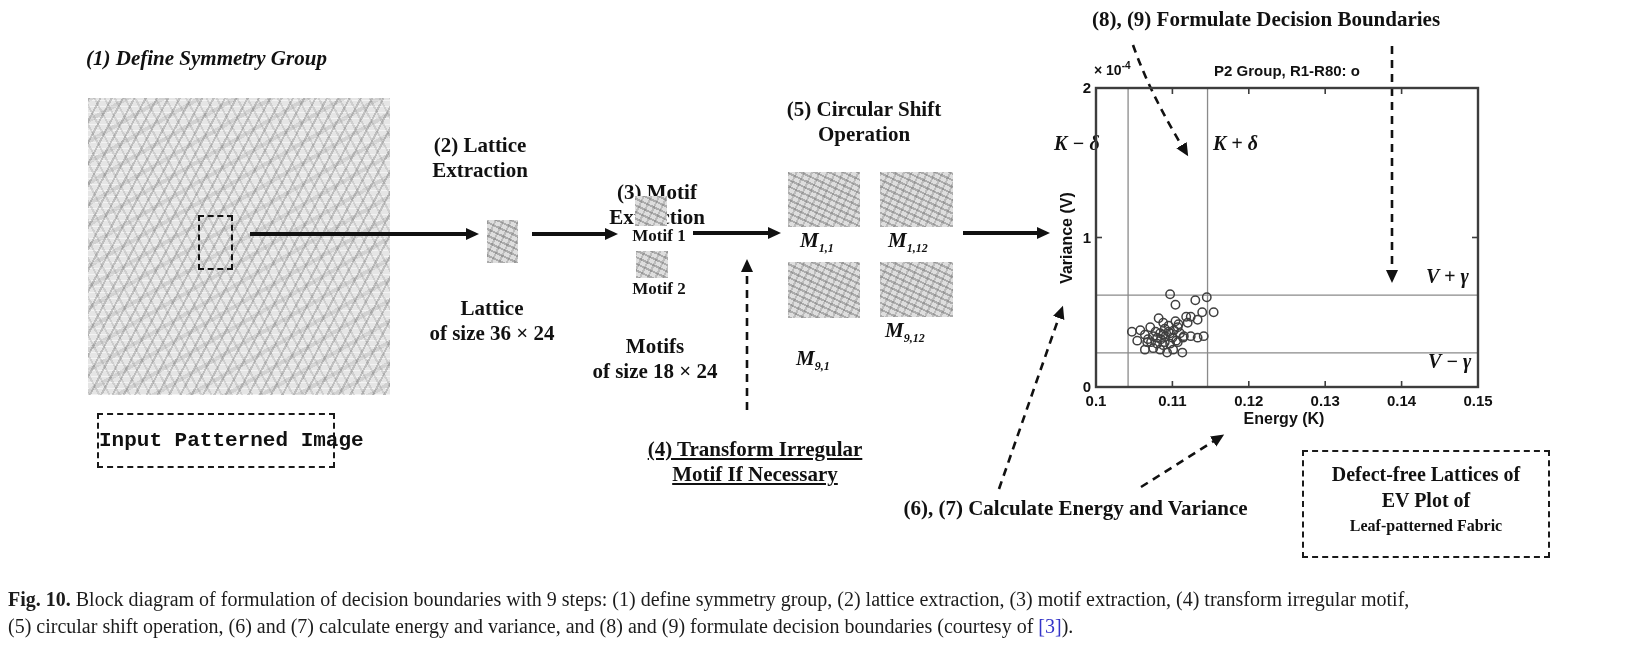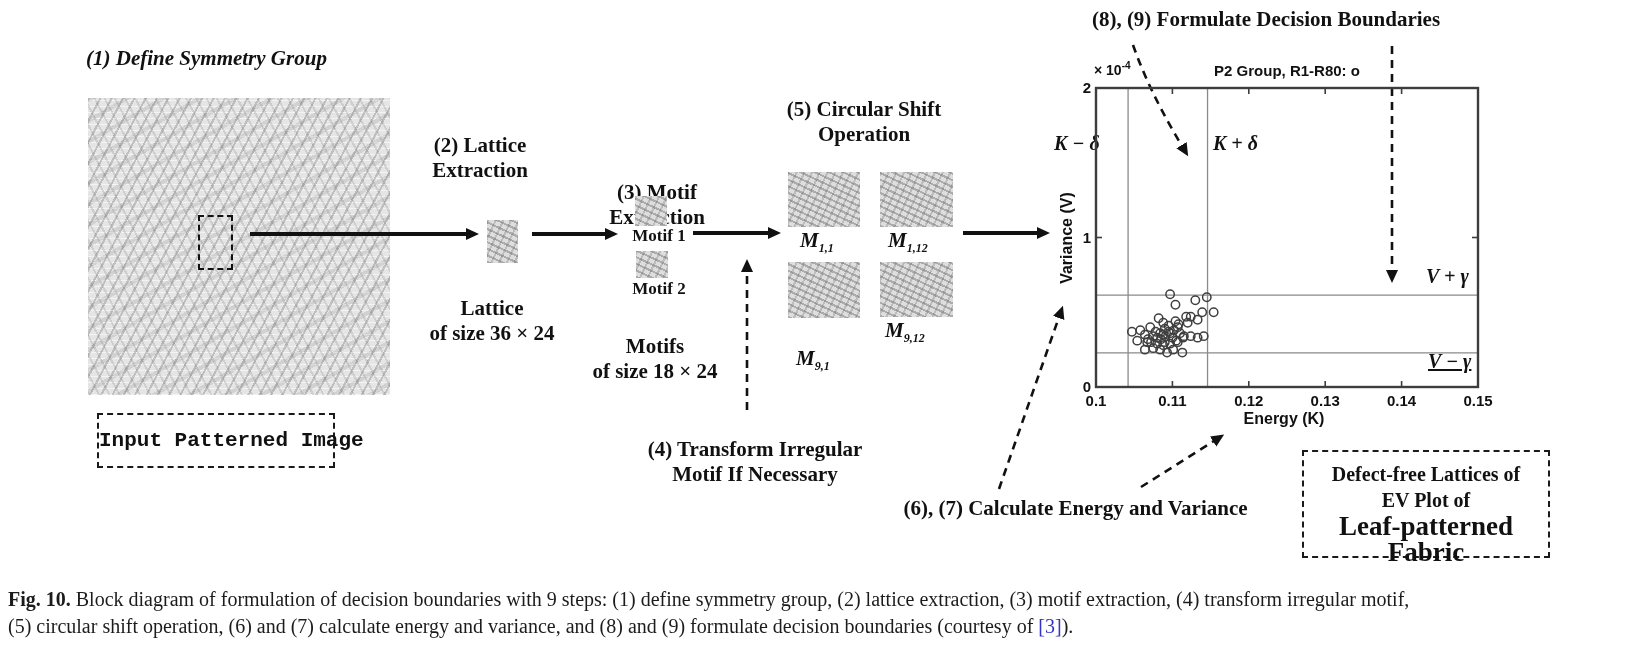--- a/index.html
+++ b/index.html
@@ -66,21 +66,21 @@
   <div class="abs patch" style="left:635px;top:196px;width:32px;height:30px;"></div>
   <div class="abs small-label" style="left:625px;top:226px;width:68px;">Motif 1</div>
   <div class="abs patch" style="left:636px;top:251px;width:32px;height:27px;"></div>
   <div class="abs small-label" style="left:625px;top:279px;width:68px;">Motif 2</div>
 
   <div class="abs dlabel" style="left:575px;top:334px;width:160px;">
     <div>Motifs</div>
     <div>of size 18 × 24</div>
   </div>
 
-  <div class="abs dlabel" style="left:630px;top:437px;width:250px;">
+  <div class="abs dlabel" style="left:630px;top:437px;width:250px;text-decoration:underline;">
     <div>(4) Transform Irregular</div>
     <div>Motif If Necessary</div>
   </div>
 
   <div class="abs dlabel" style="left:780px;top:97px;width:168px;">
     <div>(5) Circular Shift</div>
     <div>Operation</div>
   </div>
 
   <div class="abs patch" style="left:788px;top:172px;width:72px;height:55px;"></div>
@@ -93,32 +93,32 @@
   <div class="abs mlabel" style="left:796px;top:318px;margin-top:28px;"><span>M</span><sub>9,1</sub></div>
   <div class="abs mlabel" style="left:885px;top:318px;"><span>M</span><sub>9,12</sub></div>
 
   <div class="abs dlabel" style="left:1076px;top:7px;width:380px;">(8), (9) Formulate Decision Boundaries</div>
 
   <div class="abs dlabel" style="left:893px;top:496px;width:365px;">(6), (7) Calculate Energy and Variance</div>
 
   <div class="abs dashedbox" style="left:1302px;top:450px;width:248px;height:108px;padding-top:9px;">
     <div style="font-weight:bold;font-size:20px;line-height:26px;">Defect-free Lattices of</div>
     <div style="font-weight:bold;font-size:20px;line-height:26px;">EV Plot of</div>
-    <div style="font-weight:bold;font-size:27px;line-height:26px;">Leaf-patterned Fabric</div>
+    <div style="font-weight:bold;font-size:16px;line-height:26px;">Leaf-patterned Fabric</div>
   </div>
 
   <div class="abs plot-sans" style="left:1090px;top:62px;width:394px;text-align:center;font-size:15px;">P2 Group, R1-R80: o</div>
   <div class="abs plot-sans" style="left:1094px;top:60px;font-size:14px;"><span>× 10</span><sup style="font-size:10px;">-4</sup></div>
   <div class="abs plot-sans" style="left:989px;top:227px;width:160px;height:22px;text-align:center;font-size:16px;transform:rotate(-90deg);">Variance (V)</div>
   <div class="abs plot-sans" style="left:1184px;top:410px;width:200px;text-align:center;font-size:16px;">Energy (K)</div>
 
   <div class="abs mathlabel" style="left:1054px;top:132px;">K − δ</div>
   <div class="abs mathlabel" style="left:1213px;top:132px;">K + δ</div>
   <div class="abs mathlabel" style="left:1426px;top:265px;">V + γ</div>
-  <div class="abs mathlabel" style="left:1428px;top:350px;text-decoration:underline;">V − γ</div>
+  <div class="abs mathlabel" style="left:1428px;top:350px;">V − γ</div>
 
   <svg id="overlay" width="1644" height="651" viewBox="0 0 1644 651">
     <defs>
       <marker id="ah" markerUnits="userSpaceOnUse" markerWidth="14" markerHeight="13" refX="1" refY="6.5" orient="auto">
         <path d="M0,0.5 L13,6.5 L0,12.5 Z" fill="#111"></path>
       </marker>
     </defs>
     <g stroke="#111" fill="none">
       <line x1="250" y1="234" x2="467" y2="234" stroke-width="4" marker-end="url(#ah)"></line>
       <line x1="532" y1="234" x2="606" y2="234" stroke-width="4" marker-end="url(#ah)"></line>

